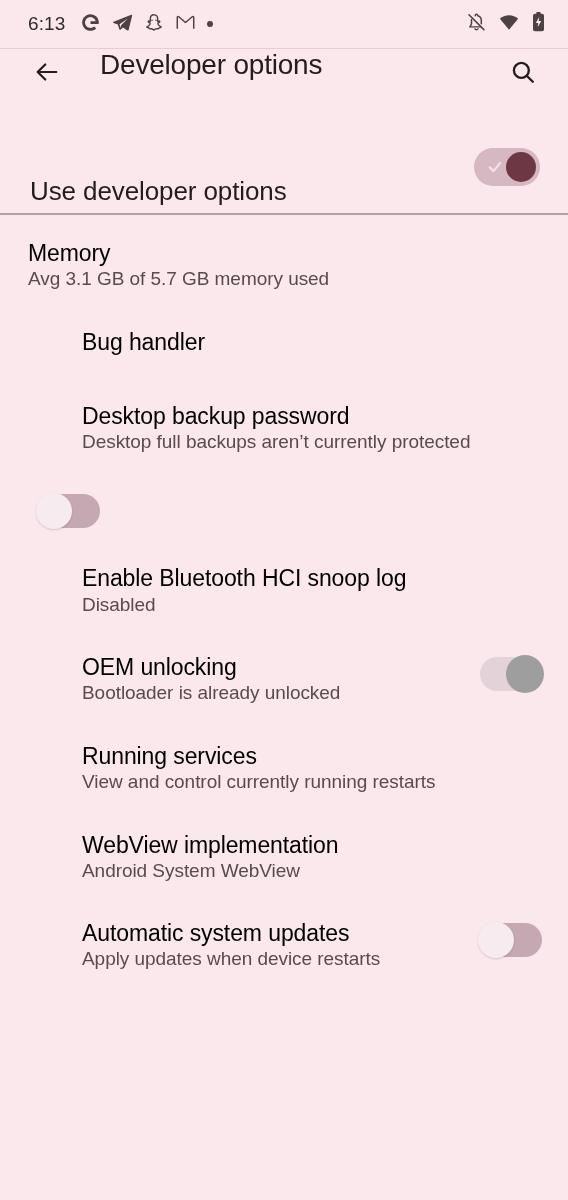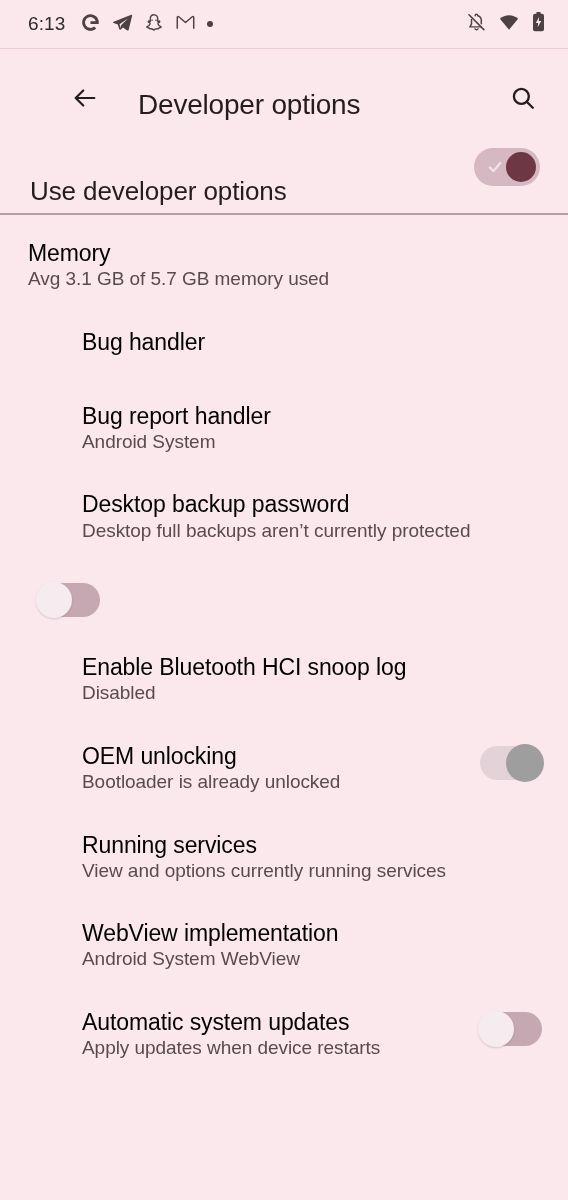--- a/index.html
+++ b/index.html
@@ -62,23 +62,22 @@
   .topdivider {
     height: 1px;
     width: 100%;
     background: #e9ccd4;
   }
 
   
   .appbar {
     height: 72px;
     display: flex;
-    align-items: flex-end;
+    align-items: flex-start;
     padding: 0 22px 0 24px;
-    margin-left: 38px;
   }
   .iconbtn {
     width: 46px; height: 46px;
     display: flex;
     align-items: center;
     justify-content: center;
     border-radius: 50%;
     flex: none;
     cursor: pointer;
   }
@@ -315,26 +314,20 @@
         <div class="row-sub">Avg 3.1 GB of 5.7 GB memory used</div>
       </div>
     </div>
 
     <div class="row">
       <div class="row-text">
         <div class="row-title">Bug handler</div>
       </div>
     </div>
 
-    <div class="row">
-      <div class="row-text">
-        <div class="row-title">Bug report handler</div>
-        <div class="row-sub">Android System</div>
-      </div>
-    </div>
 
     <div class="row">
       <div class="row-text">
         <div class="row-title">Desktop backup password</div>
         <div class="row-sub">Desktop full backups aren’t currently protected</div>
       </div>
     </div>
 
     <div class="row">
       <div class="row-control">
@@ -359,21 +352,21 @@
       <div class="row-control">
         <span class="switch on-disabled">
           <span class="thumb"></span>
         </span>
       </div>
     </div>
 
     <div class="row">
       <div class="row-text">
         <div class="row-title">Running services</div>
-        <div class="row-sub">View and options currently running services</div>
+        <div class="row-sub">View and control currently running restarts</div>
       </div>
     </div>
 
     <div class="row">
       <div class="row-text">
         <div class="row-title">WebView implementation</div>
         <div class="row-sub">Android System WebView</div>
       </div>
     </div>
 

